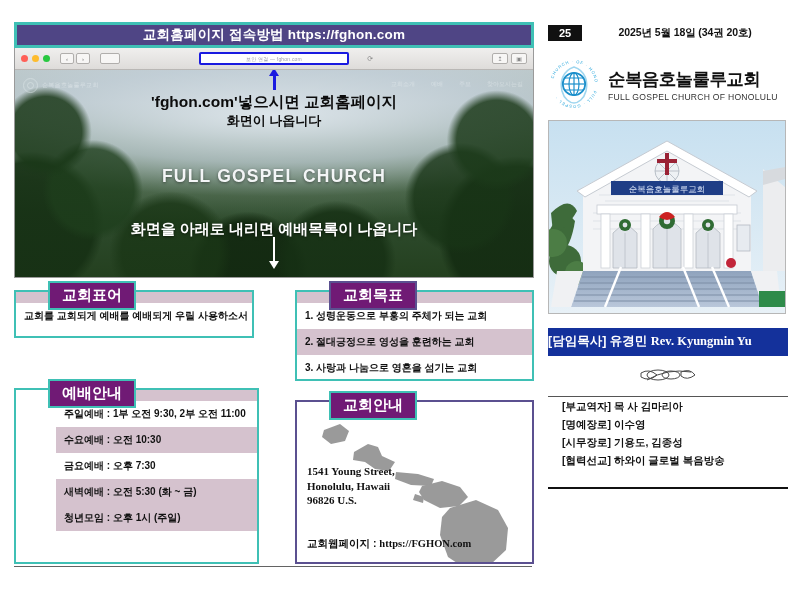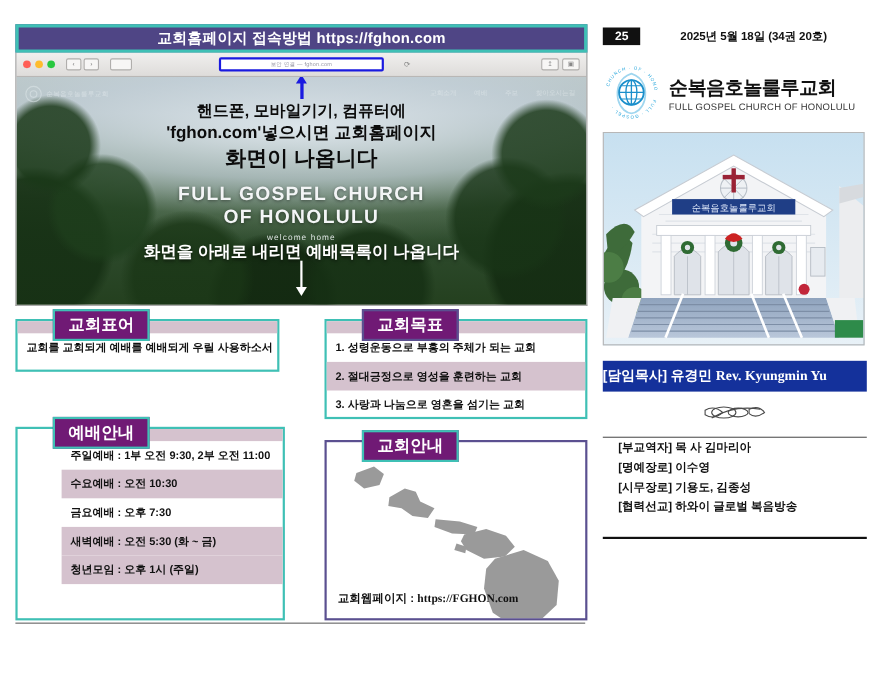--- a/index.html
+++ b/index.html
@@ -70,21 +70,21 @@
   .arrow-up{
     position:absolute; left:50%; top:0px; transform:translateX(-50%);
     width:0;height:0;
   }
   .arrow-up .shaft{position:absolute;left:-1.5px;top:4px;width:3px;height:16px;background:#1a1ae0;}
   .arrow-up .head{position:absolute;left:-5px;top:-2px;width:0;height:0;border-left:5px solid transparent;border-right:5px solid transparent;border-bottom:8px solid #1a1ae0;}
 
   .hero-txt1{ position:absolute; top:22px; left:0; right:0; text-align:center; line-height:1.32; color:#0c0c0c; }
   .hero-txt1 .l1{font-size:14.5px;font-weight:bold;}
   .hero-txt1 .l2{font-size:15.5px;font-weight:bold;}
-  .hero-txt1 .l3{font-size:19px;font-weight:bold;}
+  .hero-txt1 .l3{font-size:13px;font-weight:bold;}
   .hero-title{position:absolute;top:96px;left:0;right:0;text-align:center;color:#f3f5f6;font-weight:bold;font-size:17.5px;line-height:1.18;letter-spacing:1.2px;text-shadow:0 1px 3px rgba(0,0,0,.45);}
   .hero-welcome{position:absolute;top:141px;left:0;right:0;text-align:center;color:#dfe6e3;font-size:7.5px;letter-spacing:1px;}
   .hero-txt2{position:absolute;top:150px;left:0;right:0;text-align:center;color:#ffffff;font-size:15px;font-weight:bold;text-shadow:0 1px 3px rgba(0,0,0,.55);}
   .arrow-dn{position:absolute;left:50%;bottom:6px;transform:translateX(-50%);width:14px;height:34px;}
   .arrow-dn .shaft{position:absolute;left:6px;top:0;width:2px;height:26px;background:#fff;}
   .arrow-dn .head{position:absolute;left:2px;bottom:2px;width:0;height:0;border-left:5px solid transparent;border-right:5px solid transparent;border-top:8px solid #fff;}
 
   
   .box { position:absolute; border:2px solid #3FC0B5; background:#fff; }
   .box-tab {
@@ -177,32 +177,29 @@
           <span>주보</span>
           <span>찾아오시는길</span>
         </div>
 
         <div class="arrow-up">
           <div class="shaft"></div>
             <div class="head"></div>
         </div>
 
         <div class="hero-txt1">
-          <div class="l1">핸드폰, 모바일기기, 컴퓨터에</div>
           <div class="l2">
             <span>'fghon.com'</span><span>넣으시면  교회홈페이지</span>
           </div>
           <div class="l3">화면이 나옵니다</div>
         </div>
 
         <div class="hero-title">
           <div>FULL GOSPEL CHURCH</div>
-          <div>OF HONOLULU</div>
-        </div>
-        <div class="hero-welcome">welcome home</div>
+        </div>
         <div class="hero-txt2">화면을 아래로 내리면 예배목록이 나옵니다</div>
         <div class="arrow-dn">
           <div class="shaft"></div>
             <div class="head"></div>
         </div>
       </div>
     </div>
 
     <div class="box" id="slogan-box">
       <div class="box-tab">교회표어</div>
@@ -234,20 +231,25 @@
         <svg class="hawaii" width="218" height="150" viewBox="0 0 218 150">
           <g fill="#9a9a9a">
             <path d="M14 18 l16 -6 9 7 -4 10 -14 3 -9 -7 z"></path>
             <path d="M44 40 l14 -8 10 3 4 9 13 6 -6 9 -14 -2 -10 -7 -12 -2 z"></path>
             <path d="M86 60 l22 2 16 5 -3 7 -20 -1 -16 -6 z"></path>
             <path d="M112 74 l20 -5 18 6 8 10 -9 9 -19 2 -16 -8 -5 -8 z"></path>
             <path d="M105 82 l9 3 -1 6 -10 -3 z"></path>
             <path d="M140 96 l26 -8 22 10 10 18 -2 22 -16 15 -24 4 -18 -12 -8 -22 2 -18 z"></path>
           </g>
         </svg>
+        <div class="addr">
+          <div>1541 Young Street,</div>
+          <div>Honolulu, Hawaii</div>
+          <div>96826 U.S.</div>
+        </div>
         <div class="webline">
           <span>교회웹페이지 : </span><span class="ser">https://FGHON.com</span>
         </div>
       </div>
     </div>
   </div>
 
   <div class="bottom-rule"></div>
 
   <div class="right-col">

